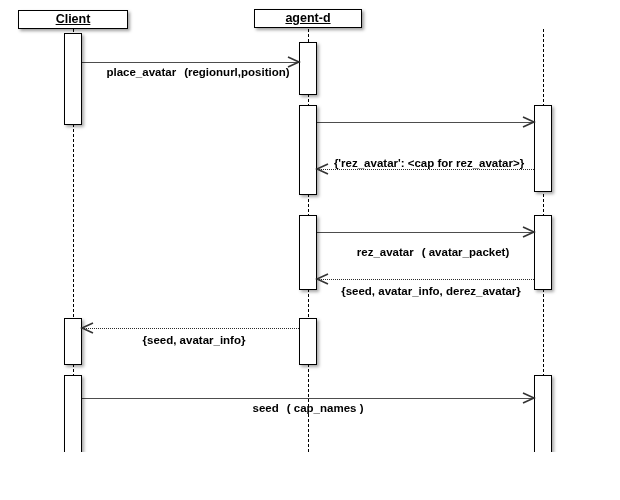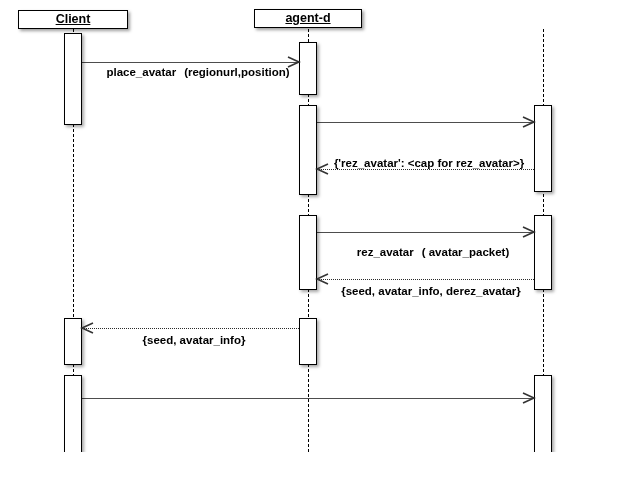--- a/index.html
+++ b/index.html
@@ -144,13 +144,14 @@
         <path d="M 11 -5 L 0 0 L 11 5" fill="none" stroke="#333333" stroke-width="1.6" stroke-linecap="butt"></path>
       </svg>
     </div>
     <div class="msglabel center" style="left: 190px; top: 333px;"><span class="margs">{seed, avatar_info}</span></div>
     <div class="msgline" style="left: 82px; top: 398px; width: 452px;"></div>
     <div class="arrowhead" style="left: 534px; top: 398px;">
       <svg width="1" height="1">
         <path d="M -11 -5 L 0 0 L -11 5" fill="none" stroke="#333333" stroke-width="1.6" stroke-linecap="butt"></path>
       </svg>
     </div>
+    <div class="msglabel center" style="left: 308px; top: 401px;"><span class="mname">seed</span><span class="margs">( cap_names )</span></div>
   </div>
 
 </body></html>

